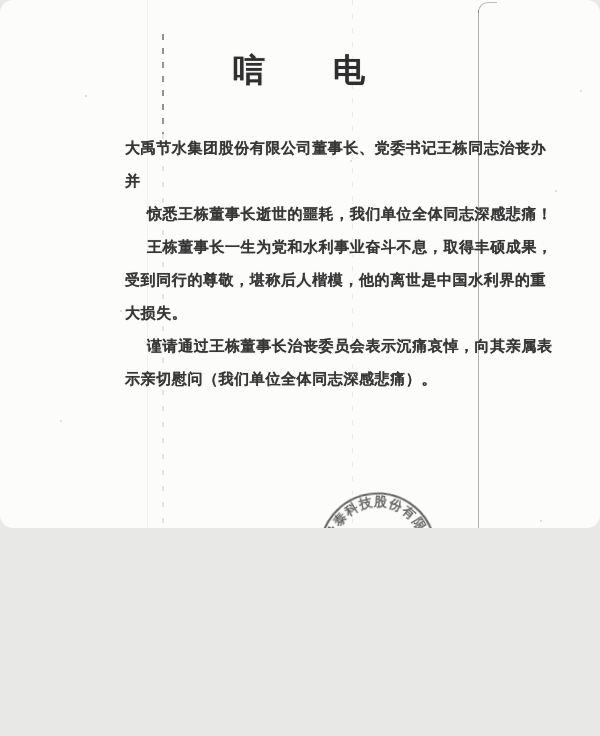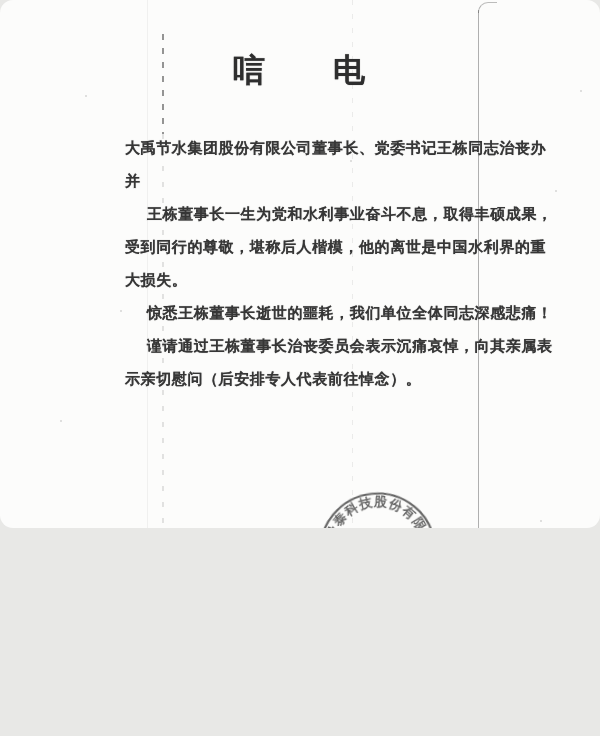--- a/index.html
+++ b/index.html
@@ -81,23 +81,23 @@
   <div class="speck" style="left:527px;top:552px;width:3px;height:3px"></div>
   <div class="speck" style="left:95px;top:635px"></div>
   <div class="speck" style="left:420px;top:700px"></div>
   <div class="speck" style="left:60px;top:420px"></div>
   <div class="speck" style="left:580px;top:90px"></div>
 
   <h1 class="doc-title">唁 电</h1>
 
   <div class="doc-body">
     <p>大禹节水集团股份有限公司董事长、党委书记王栋同志治丧办并</p>
+    <p class="indent">惊悉王栋董事长逝世的噩耗，我们单位全体同志深感悲痛！</p>
     <p class="indent">王栋董事长一生为党和水利事业奋斗不息，取得丰硕成果，受到同行的尊敬，堪称后人楷模，他的离世是中国水利界的重大损失。</p>
-    <p class="indent">惊悉王栋董事长逝世的噩耗，我们单位全体同志深感悲痛！</p>
-    <p class="indent">谨请通过王栋董事长治丧委员会表示沉痛哀悼，向其亲属表示亲切慰问（后安排专人代表前往悼念）。</p>
+    <p class="indent">谨请通过王栋董事长治丧委员会表示沉痛哀悼，向其亲属表示亲切慰问（我们单位全体同志深感悲痛）。</p>
   </div>
 
   <p class="sig-company">陕西绿泰科技股份有限公司</p>
   <p class="sig-date">2017年02月16日</p>
 
   <svg class="seal" viewBox="0 0 170 170">
     <circle cx="85" cy="83" r="57.5" fill="none" stroke="#454545" stroke-width="2.2"></circle>
     <defs>
       <path id="sealArc" d="M 42.7,98.4 A 45,45 0 1 1 127.3,98.4" fill="none"></path>
     </defs>

